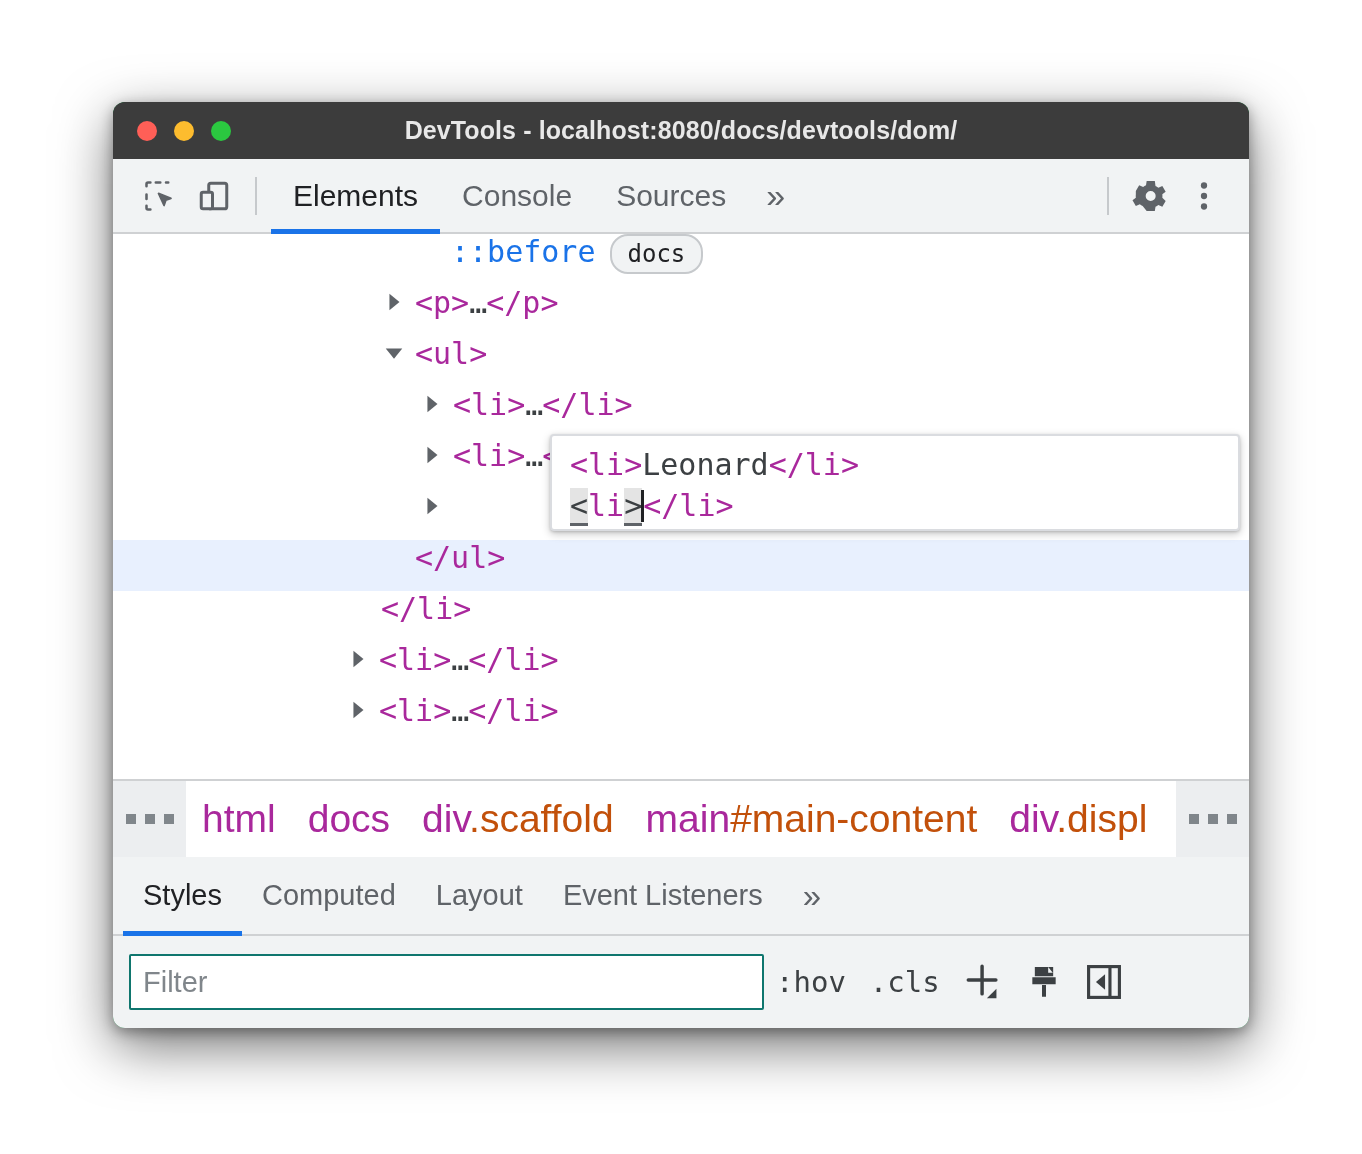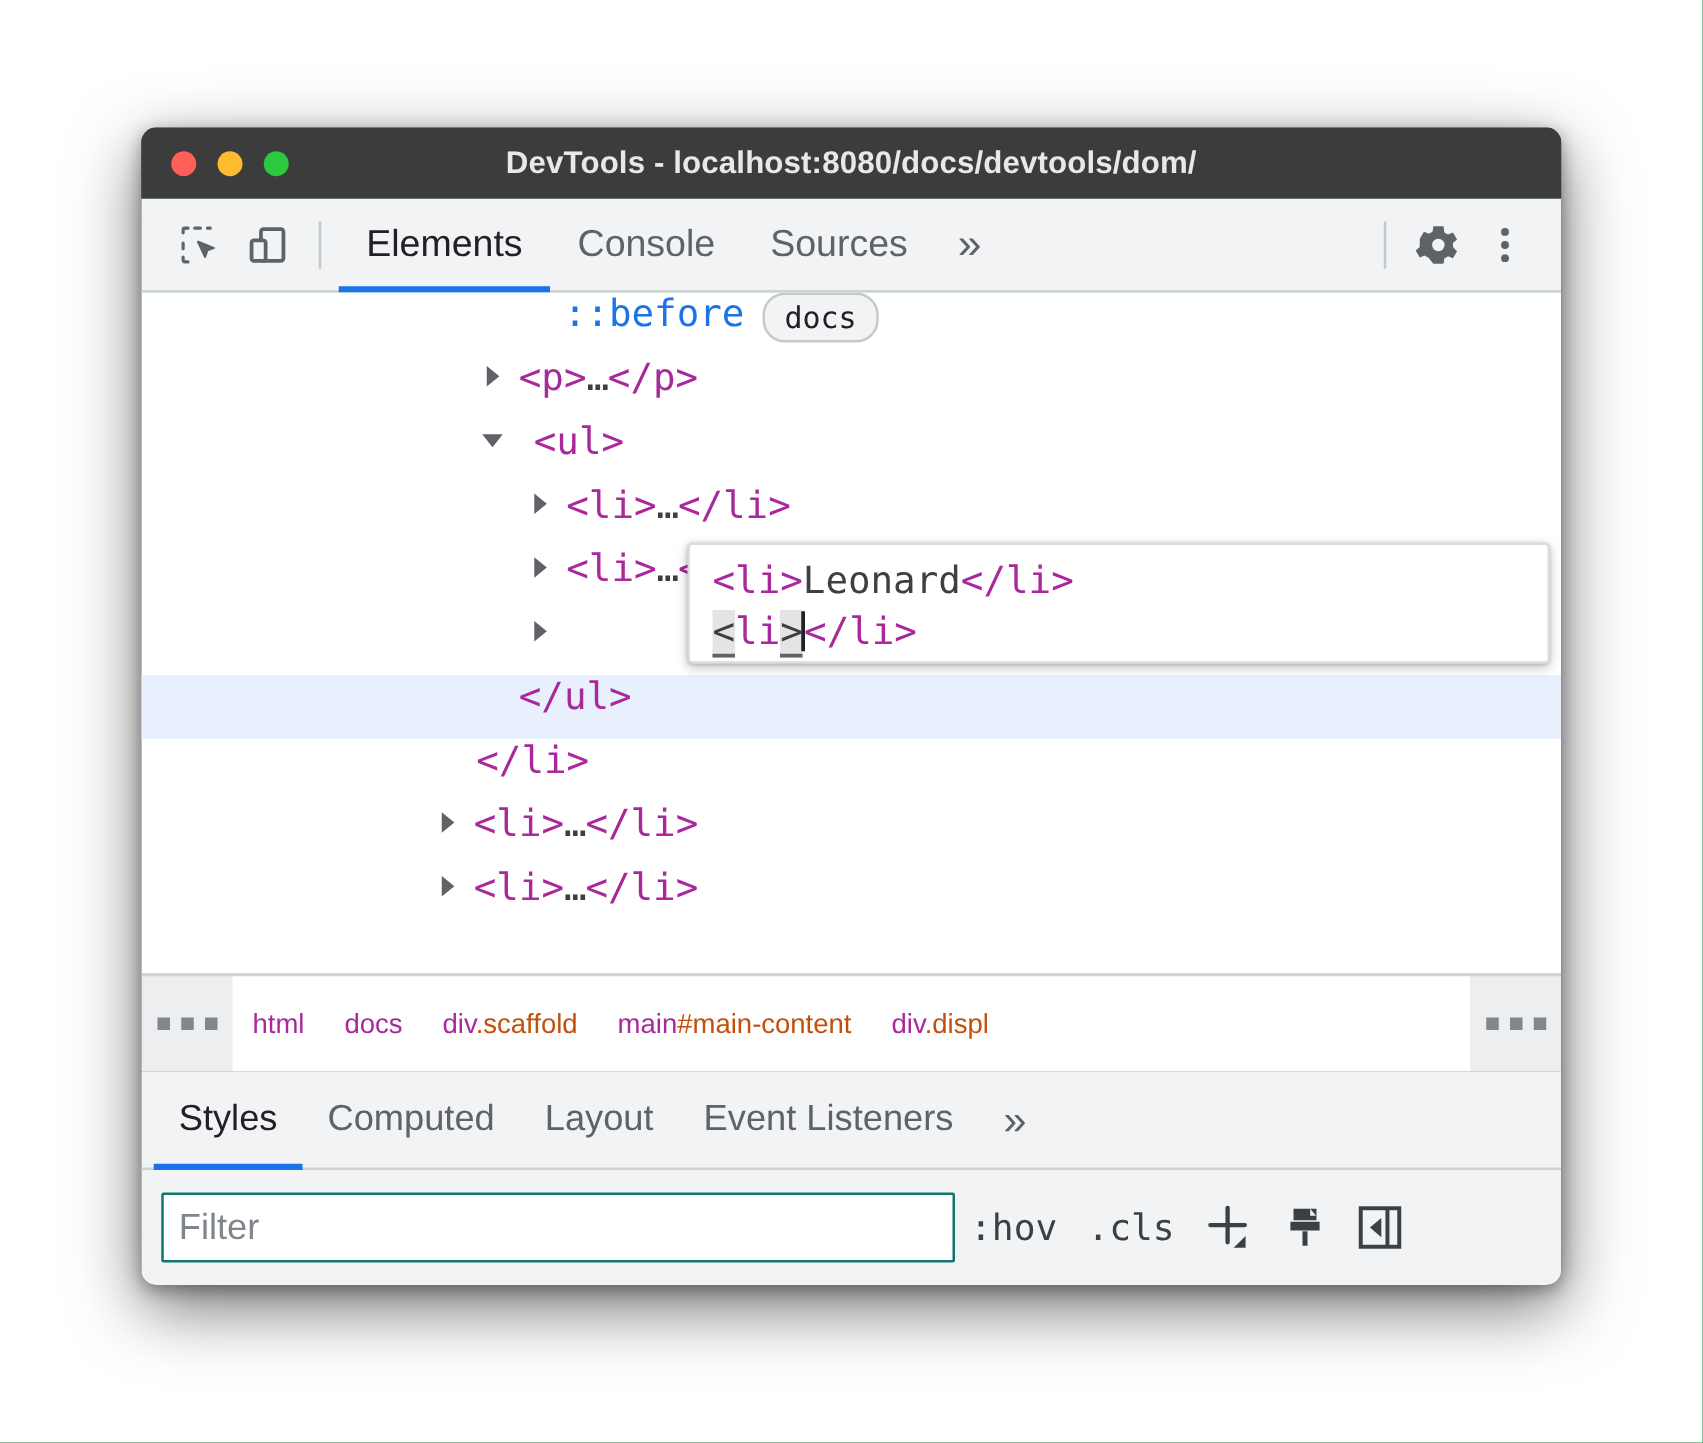--- a/index.html
+++ b/index.html
@@ -232,21 +232,21 @@
   .crumb-track {
     flex: 1 1 auto;
     background: #ffffff;
     display: flex;
     align-items: center;
     overflow: hidden;
     min-width: 0;
   }
   .crumb {
     padding: 0 16px;
-    font-size: 22px;
+    font-size: 39px;
     white-space: nowrap;
     cursor: pointer;
     flex: 0 0 auto;
   }
   .crumb .c-tag { color: #a9289c; }
   .crumb .c-mod { color: #c2500a; }
 
   
   .side-tabs {
     flex: 0 0 auto;
@@ -393,21 +393,21 @@
       <span class="tri">
         <svg width="22" height="22" viewBox="0 0 12 12">
             <path d="M3.5 1.5l5.5 4.5-5.5 4.5z" fill="#5f6368"></path>
           </svg>
       </span>
       <span class="tag">&lt;p&gt;</span>
       <span class="ellip">…</span>
       <span class="tag">&lt;/p&gt;</span>
     </div>
 
-    <div class="dom-row" style="padding-left:270px;gap:12px;">
+    <div class="dom-row" style="padding-left:270px;">
       <span class="tri">
         <svg width="22" height="22" viewBox="0 0 12 12">
             <path d="M1.5 3.5h9L6 9.2z" fill="#5f6368"></path>
           </svg>
       </span>
       <span class="tag">&lt;ul&gt;</span>
     </div>
 
     <div class="dom-row" style="padding-left:308px;">
       <span class="tri">

